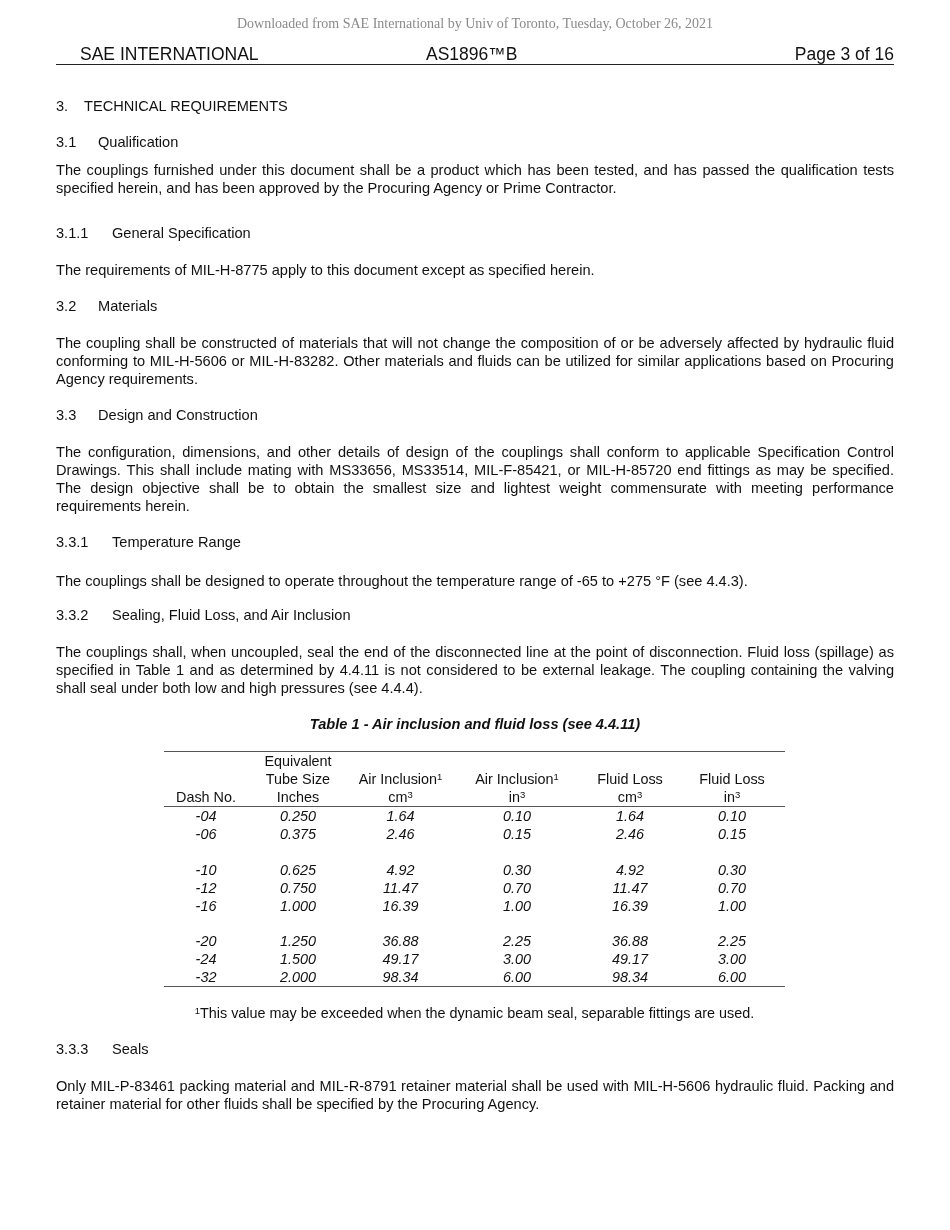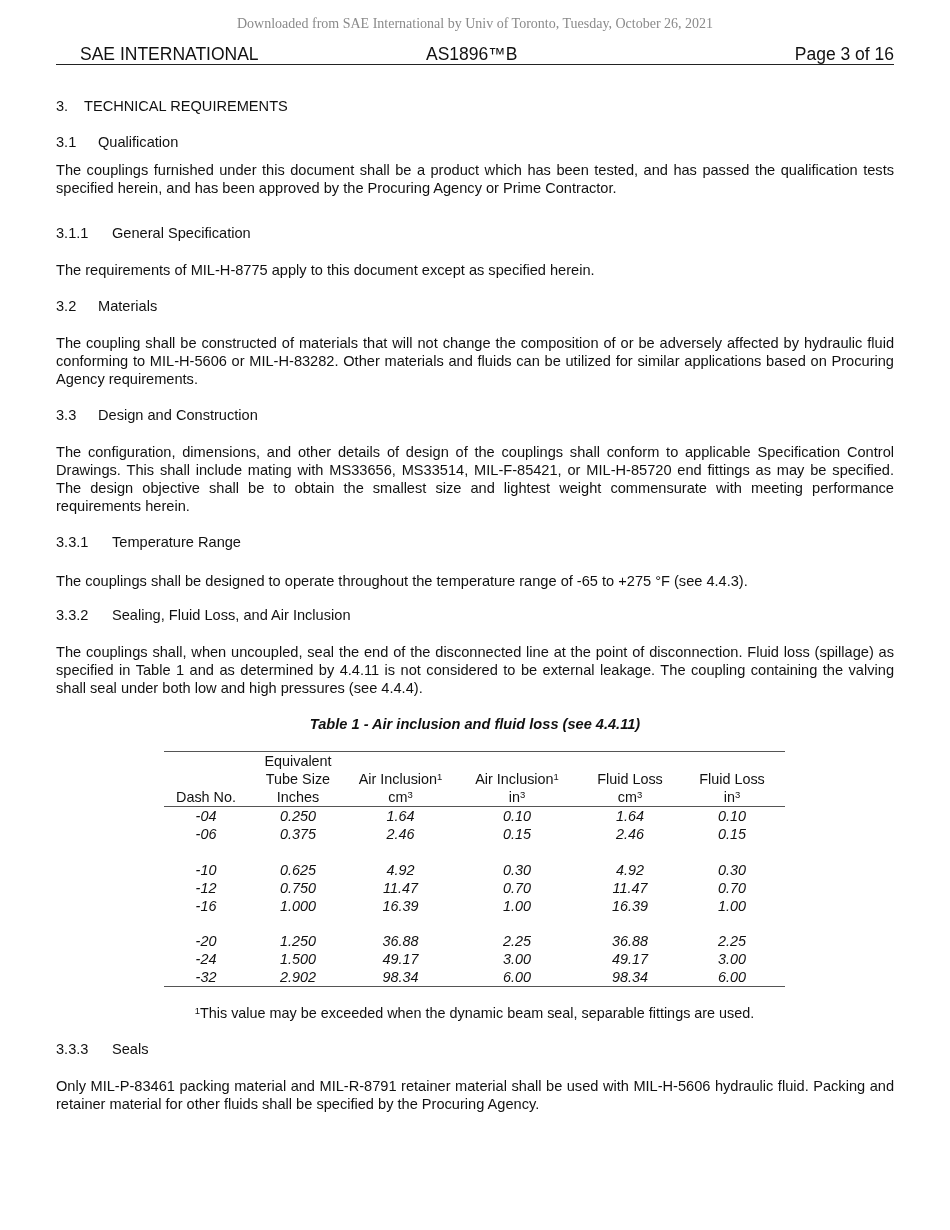--- a/index.html
+++ b/index.html
@@ -174,21 +174,21 @@
       <tr>
         <td>-24</td>
           <td>1.500</td>
           <td>49.17</td>
           <td>3.00</td>
           <td>49.17</td>
           <td>3.00</td>
       </tr>
       <tr class="end">
         <td>-32</td>
-          <td>2.902</td>
+          <td>2.000</td>
           <td>98.34</td>
           <td>6.00</td>
           <td>98.34</td>
           <td>6.00</td>
       </tr>
     </tbody>
   </table>
 
   <div class="footnote" style="top:907px">
     <sup>1</sup><span>This value may be exceeded when the dynamic beam seal, separable fittings are used.</span>

